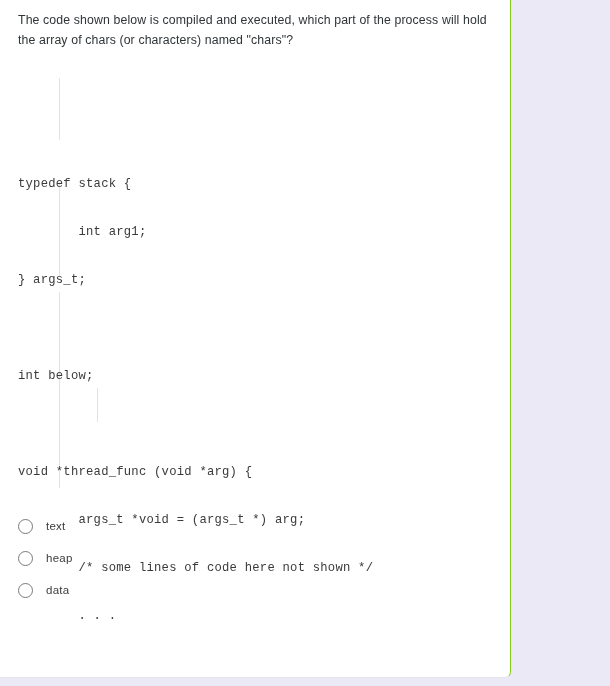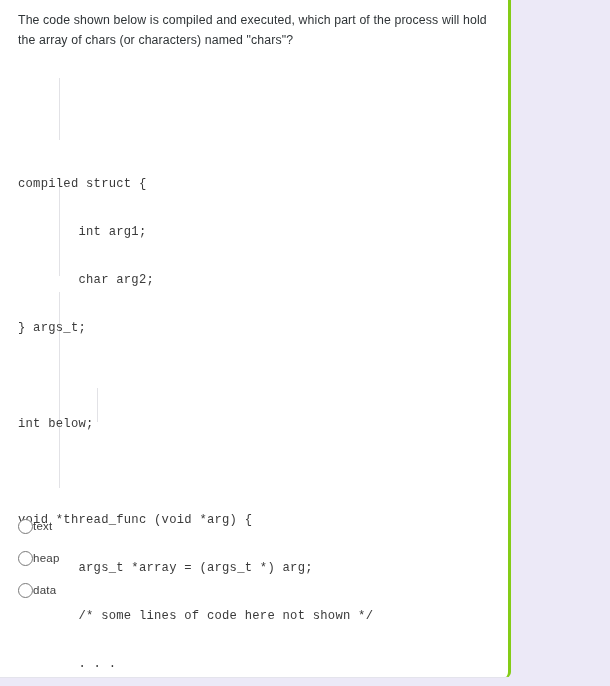--- a/index.html
+++ b/index.html
@@ -27,21 +27,21 @@
   }
 
   
   #question-card {
     position: absolute;
     top: 0;
     left: 0;
     width: 511px;
     height: 678px;
     background: #ffffff;
-    border-right: 3px solid #84cc16;
+    border-right: 1px solid #84cc16;
     border-bottom: 1px solid #e4e4ec;
     border-bottom-right-radius: 6px;
     box-sizing: border-box;
     z-index: 1;
   }
 
   #card-inner {
     position: absolute;
     top: 0;
     left: 0;
@@ -112,20 +112,21 @@
   .radio {
     width: 15px;
     height: 15px;
     border: 1px solid #7a7a7a;
     border-radius: 50%;
     background: #ffffff;
     box-sizing: border-box;
     flex: 0 0 auto;
   }
   .option-label {
+    margin-left: 13px;
     font-size: 11.5px;
     color: #3c3c3c;
     letter-spacing: 0.02em;
   }
 </style>
 </head>
 <body>
 
 <div id="side-panel"></div>
 
@@ -133,29 +134,28 @@
   <div id="card-inner">
 
     <p id="prompt">The code shown below is compiled and executed, which part of the process will hold the array of chars (or characters) named "chars"?</p>
 
     <div id="code-block">
       <div class="guide" id="guide-1"></div>
       <div class="guide" id="guide-2"></div>
       <div class="guide" id="guide-3"></div>
       <div class="guide" id="guide-4"></div>
 
-      <div class="code-line">compiled struct {</div>
+      <div class="code-line">typedef stack {</div>
       <div class="code-line">        int arg1;</div>
-      <div class="code-line">        char arg2;</div>
       <div class="code-line">} args_t;</div>
       <div class="code-line blank"></div>
       <div class="code-line">int below;</div>
       <div class="code-line blank"></div>
       <div class="code-line">void *thread_func (void *arg) {</div>
-      <div class="code-line">        args_t *array = (args_t *) arg;</div>
+      <div class="code-line">        args_t *void = (args_t *) arg;</div>
       <div class="code-line">        /* some lines of code here not shown */</div>
       <div class="code-line">        . . .</div>
       
       
       
       
       
       
       
       

